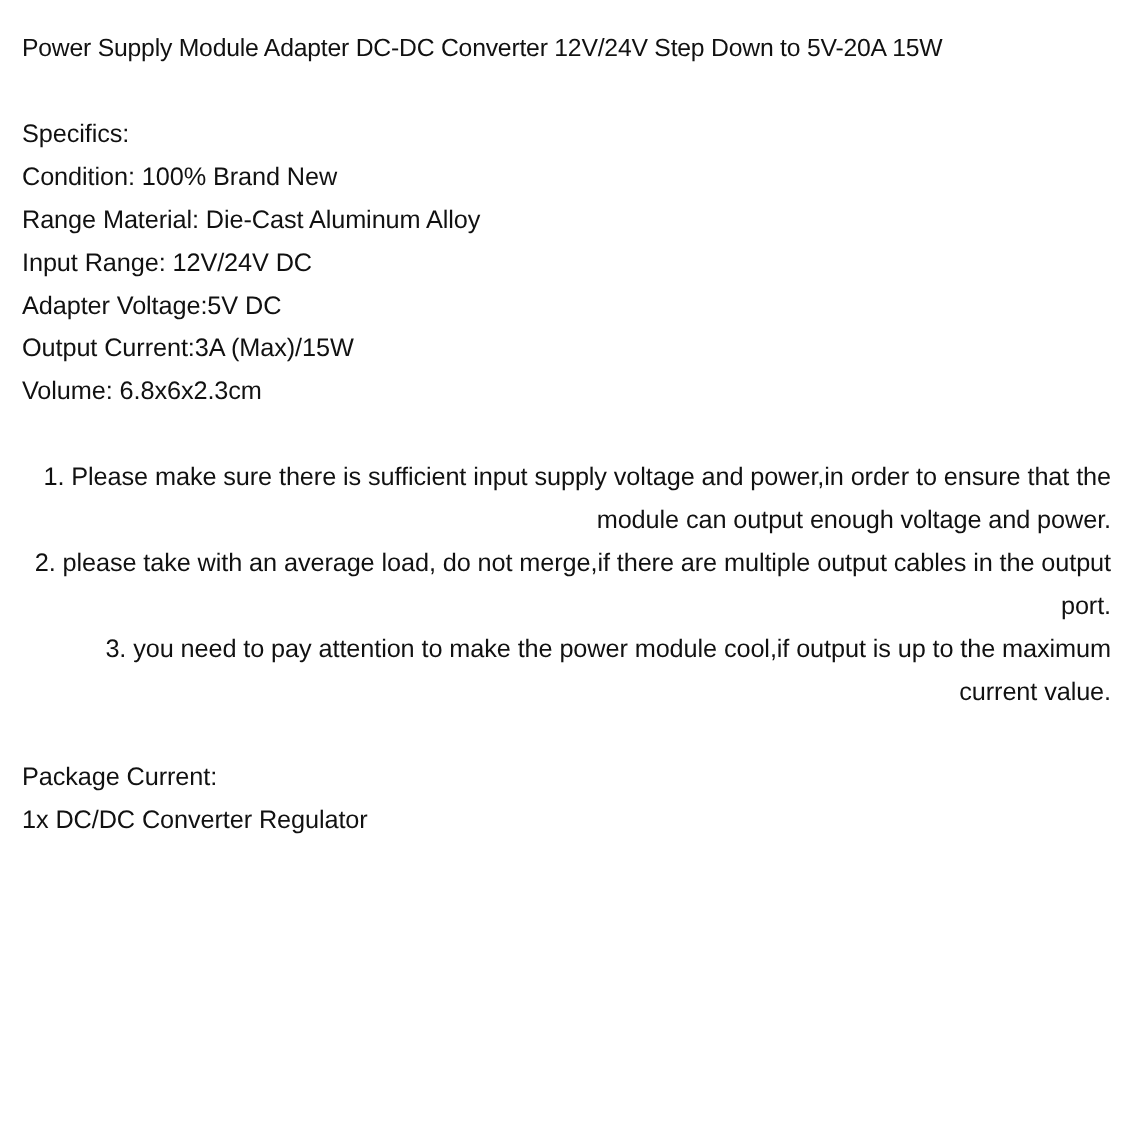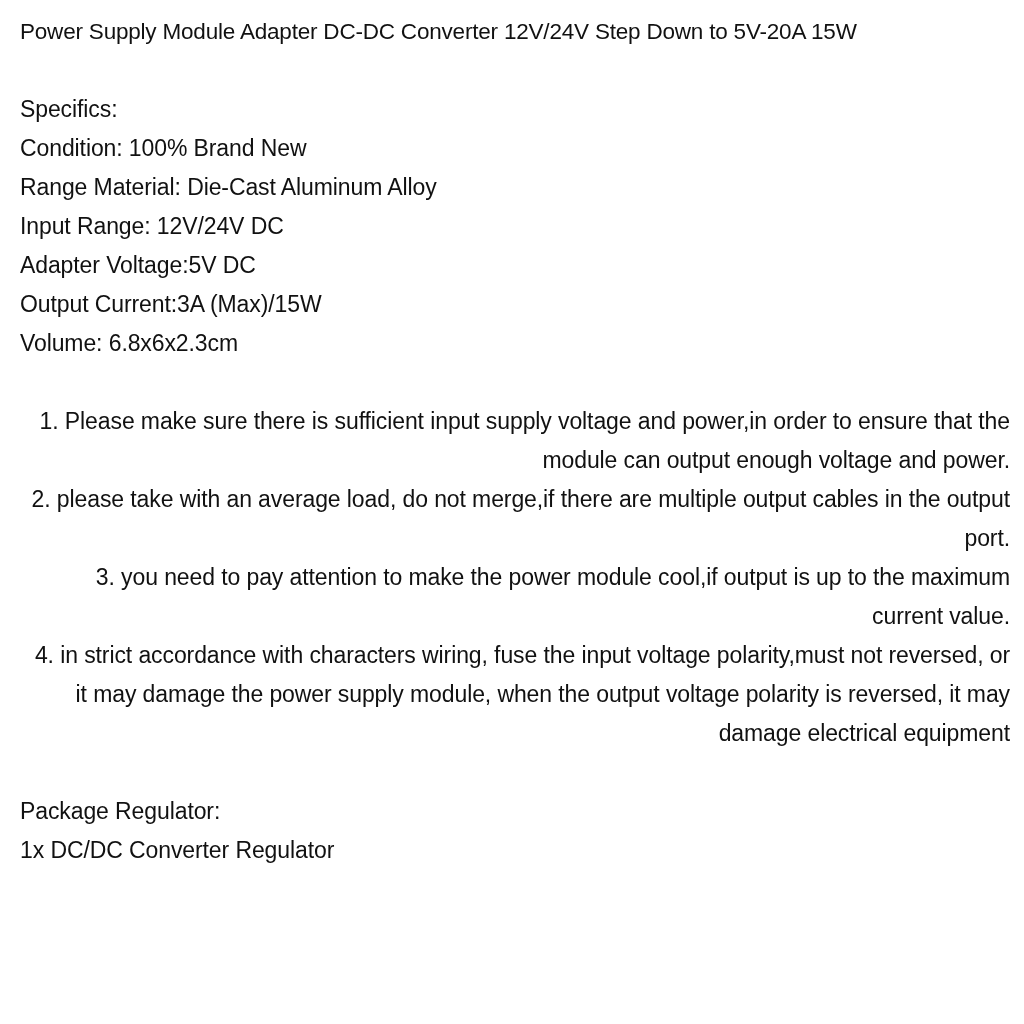--- a/index.html
+++ b/index.html
@@ -11,21 +11,21 @@
       width: 1024px;
       height: 1024px;
       overflow: hidden;
       position: relative;
       font-family: "Liberation Sans", sans-serif;
       color: #111111;
     }
     .doc {
       position: absolute;
       left: 20px;
-      top: 12px;
+      top: 24px;
       width: 990px;
       font-size: 23px;
       line-height: 39px;
       letter-spacing: -0.1px;
     }
     .line {
       display: block;
       white-space: nowrap;
       min-height: 39px;
     }
@@ -59,22 +59,21 @@
     <span class="line">Output Current:3A (Max)/15W</span>
     <span class="line">Volume: 6.8x6x2.3cm</span>
   </div>
 
   <span class="blank"></span>
 
   <div>
     <span class="para">1. Please make sure there is sufficient input supply voltage and power,in order to ensure that the module can output enough voltage and power.</span>
     <span class="para">2. please take with an average load, do not merge,if there are multiple output cables in the output port.</span>
     <span class="para">3. you need to pay attention to make the power module cool,if output is up to the maximum current value.</span>
-    <span class="para">4. in strict accordance with characters wiring, fuse the input voltage polarity,must not reversed, or it may damage the power supply module, when the output voltage polarity is reversed, it may damage electrical equipment</span>
   </div>
 
   <span class="blank"></span>
 
   <div>
-    <span class="line">Package Regulator:</span>
+    <span class="line">Package Current:</span>
     <span class="line">1x DC/DC Converter Regulator</span>
   </div>
 </div>
 
 </body></html>

